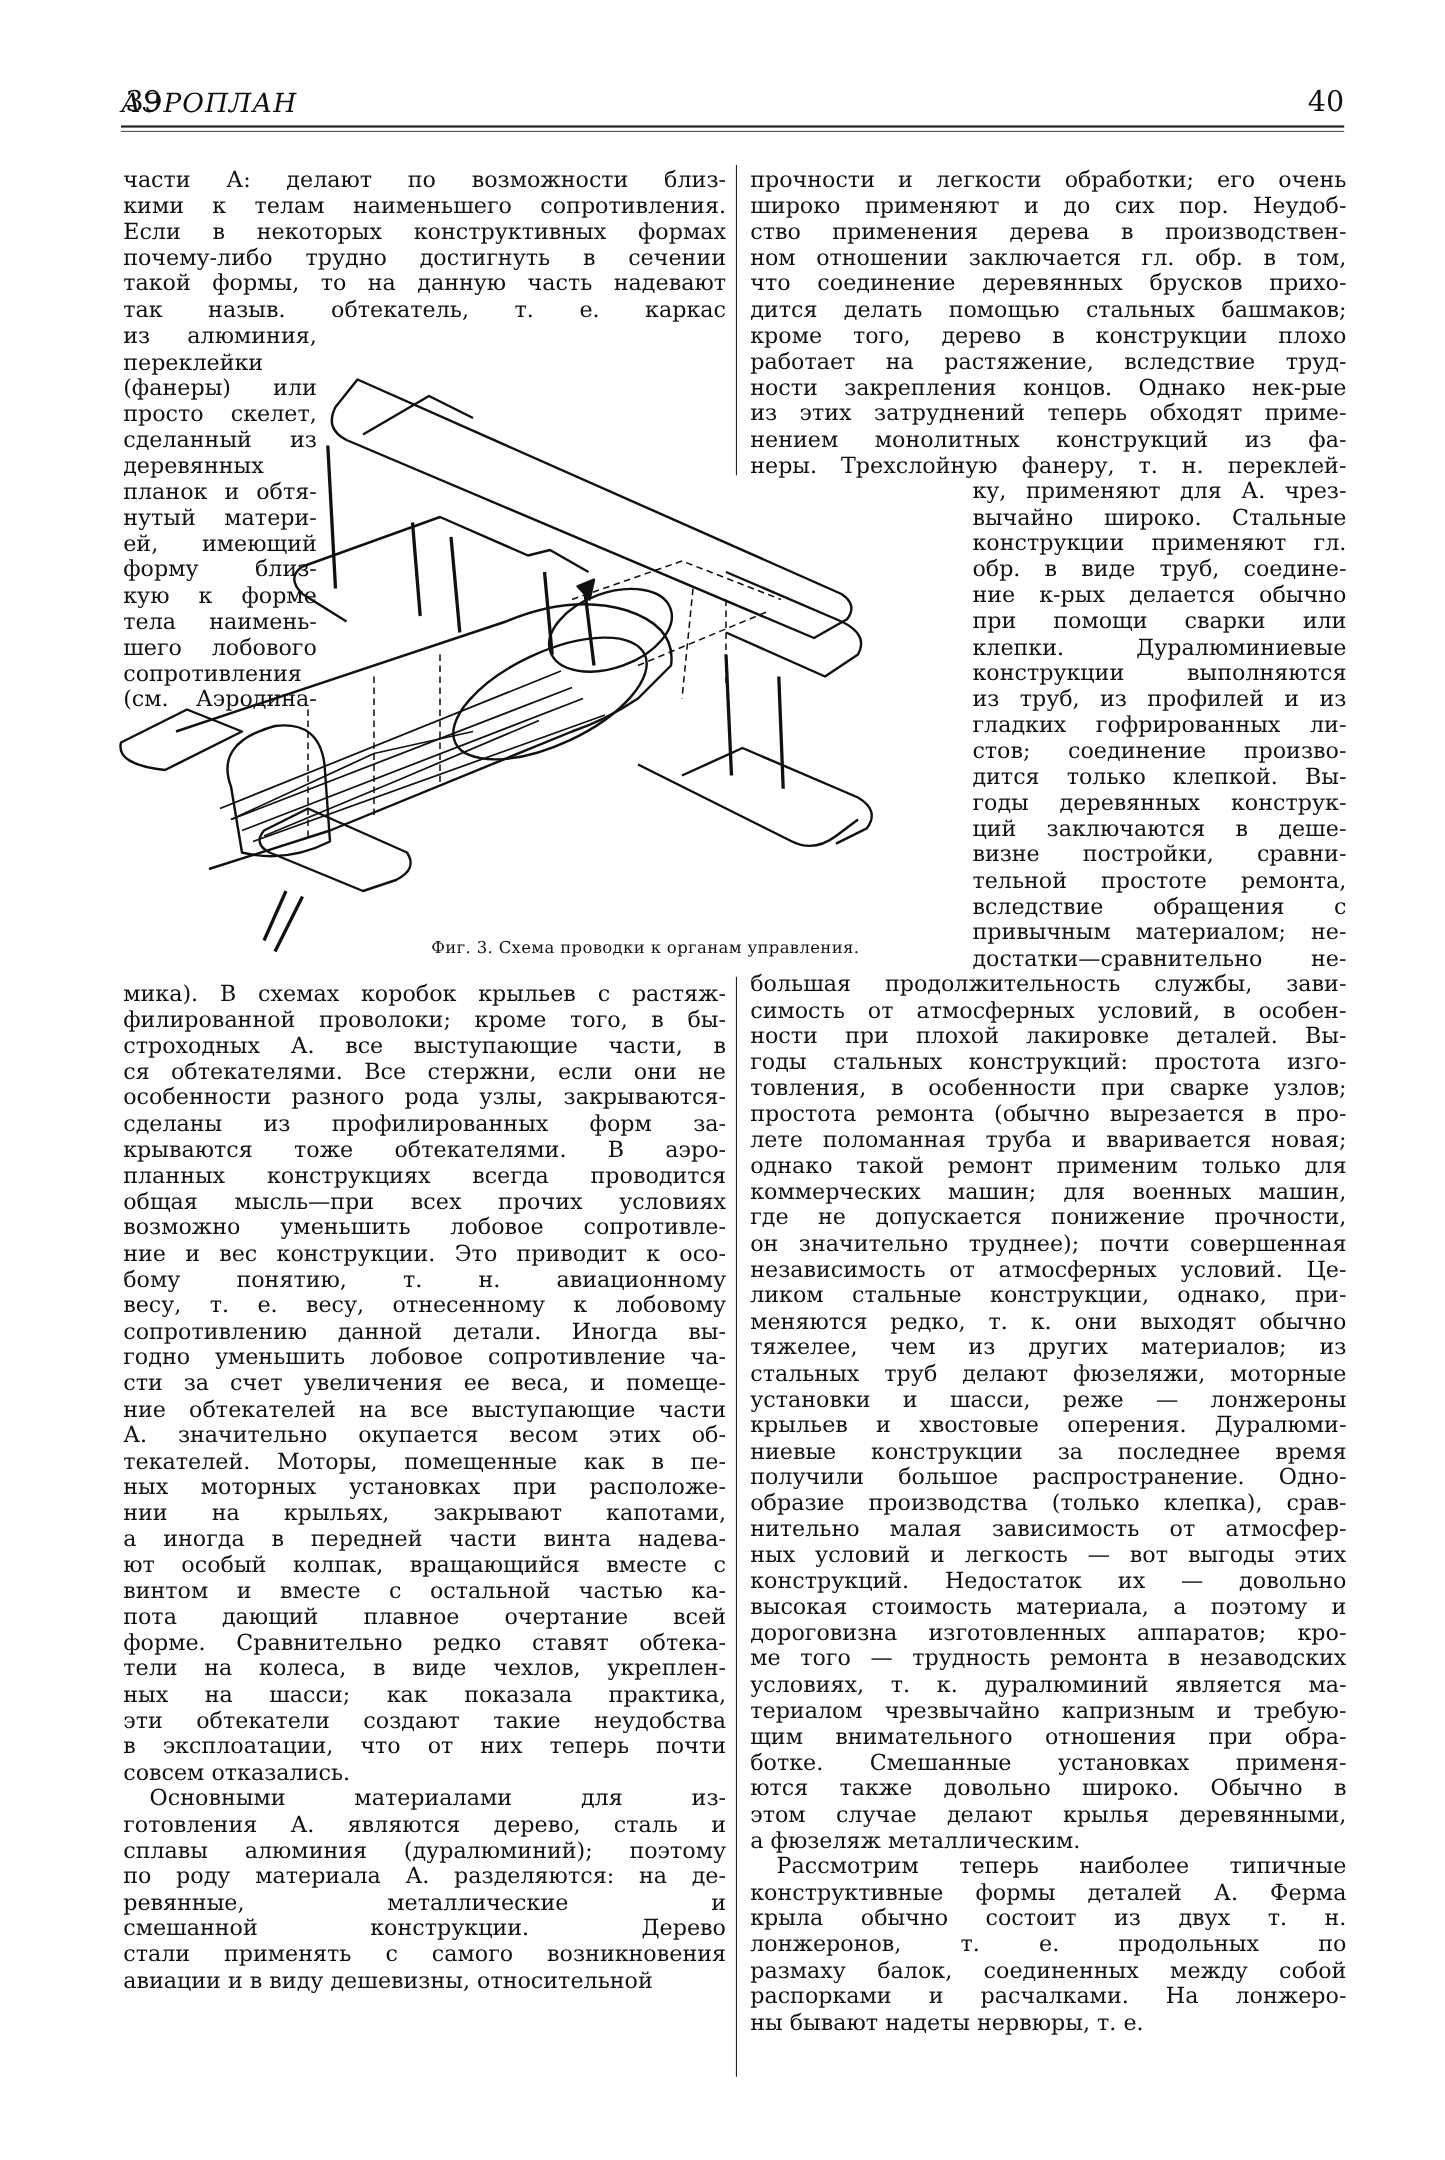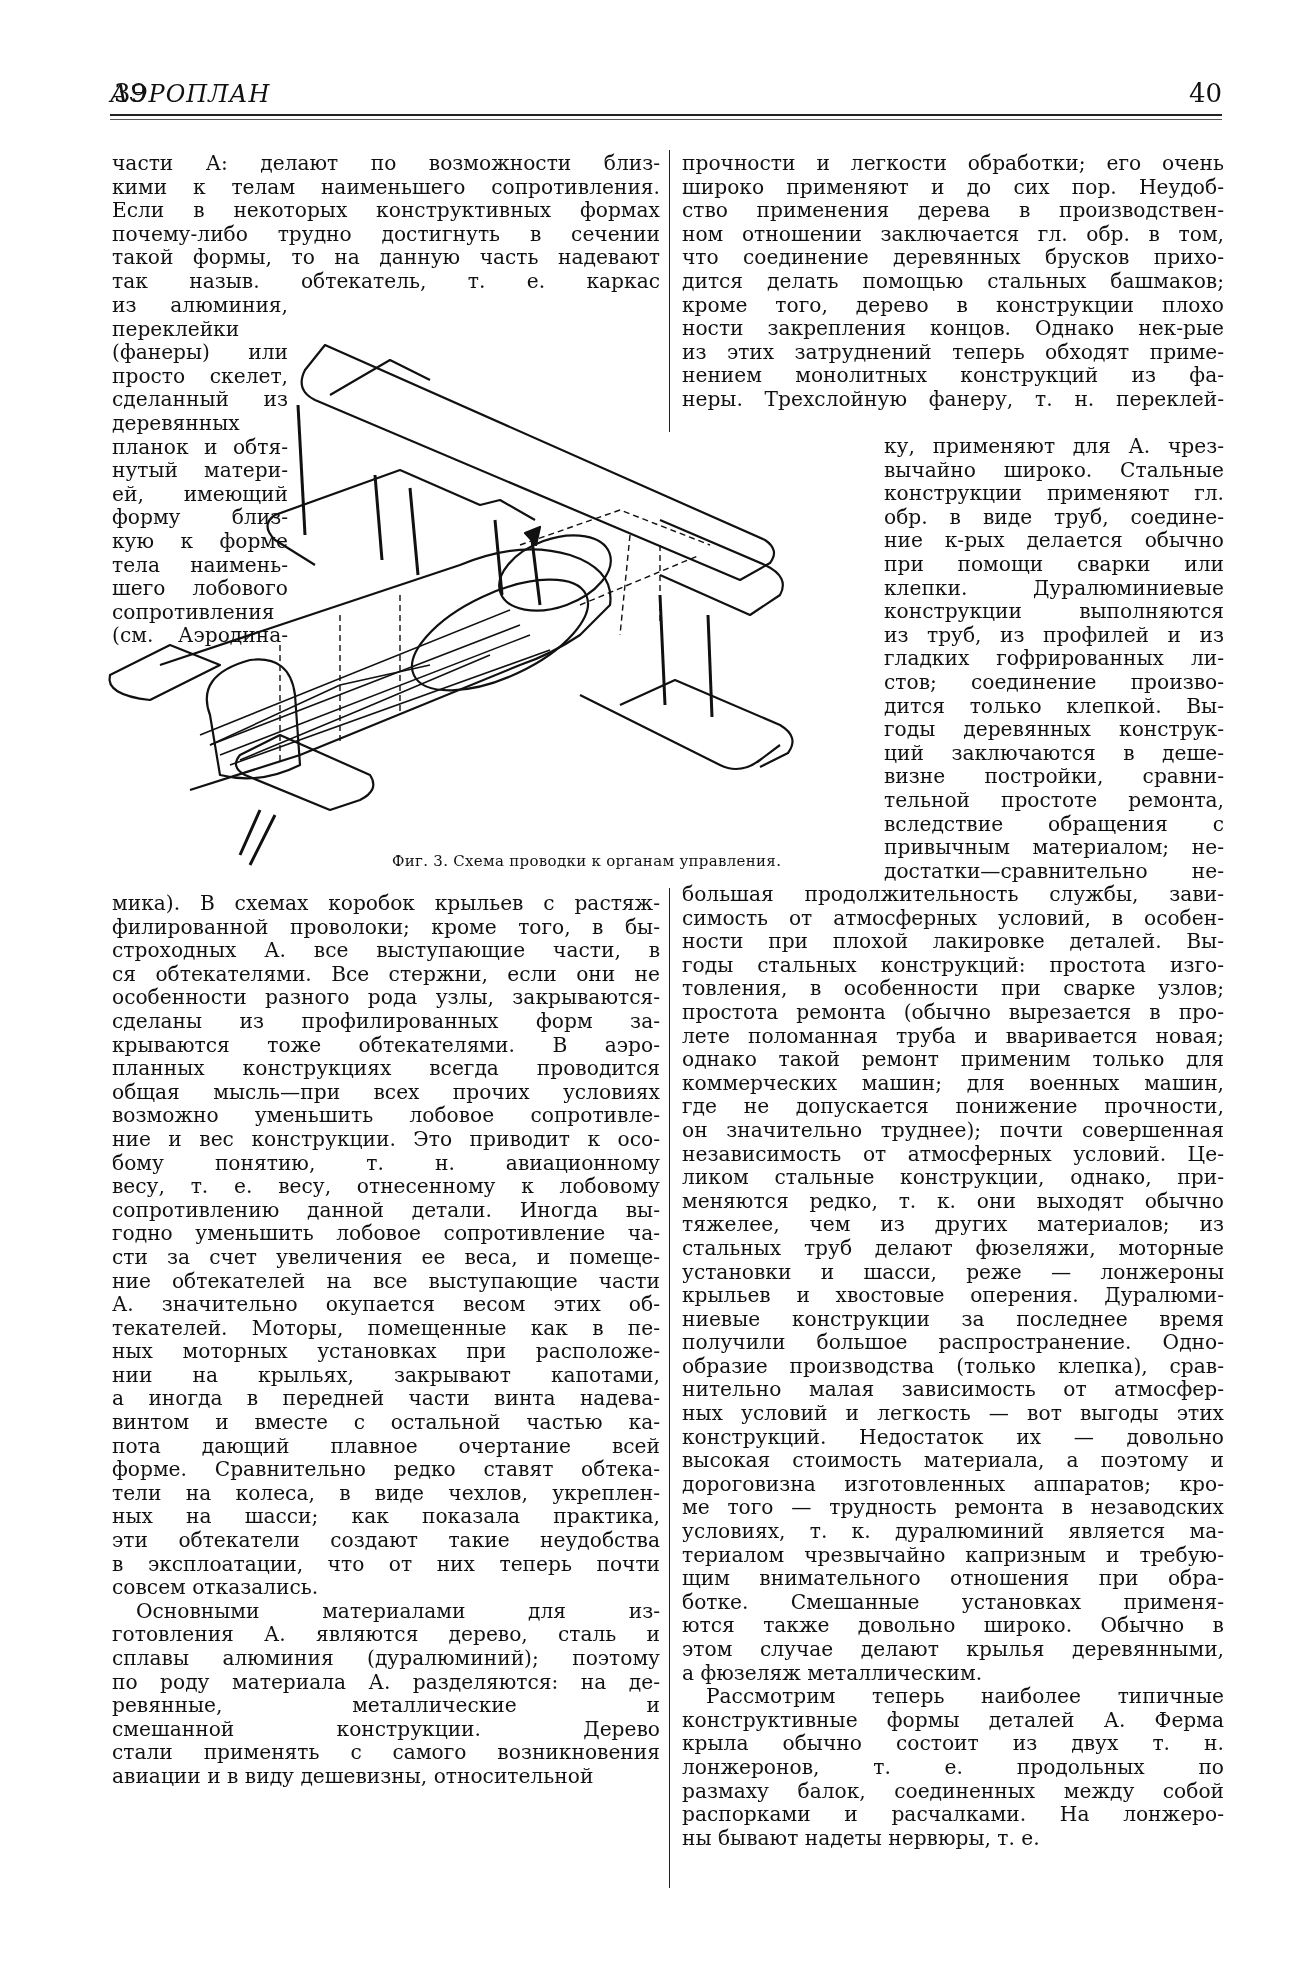--- a/index.html
+++ b/index.html
@@ -80,20 +80,21 @@
     <span class="ln">весу, т. е. весу, отнесенному к лобовому</span>
     <span class="ln">сопротивлению данной детали. Иногда вы-</span>
     <span class="ln">годно уменьшить лобовое сопротивление ча-</span>
     <span class="ln">сти за счет увеличения ее веса, и помеще-</span>
     <span class="ln">ние обтекателей на все выступающие части</span>
     <span class="ln">А. значительно окупается весом этих об-</span>
     <span class="ln">текателей. Моторы, помещенные как в пе-</span>
     <span class="ln">ных моторных установках при расположе-</span>
     <span class="ln">нии на крыльях, закрывают капотами,</span>
     <span class="ln">а иногда в передней части винта надева-</span>
+    <span class="ln">ют особый колпак, вращающийся вместе с</span>
     <span class="ln">винтом и вместе с остальной частью ка-</span>
     <span class="ln">пота дающий плавное очертание всей</span>
     <span class="ln">форме. Сравнительно редко ставят обтека-</span>
     <span class="ln">тели на колеса, в виде чехлов, укреплен-</span>
     <span class="ln">ных на шасси; как показала практика,</span>
     <span class="ln">эти обтекатели создают такие неудобства</span>
     <span class="ln">в эксплоатации, что от них теперь почти</span>
     <span class="ln last">совсем отказались.</span>
     <span class="ln ind">Основными материалами для из-</span>
     <span class="ln">готовления А. являются дерево, сталь и</span>
@@ -106,20 +107,21 @@
   </div>
 
 <div class="col" id="rt" style="left:682px;top:152px;width:542px;">
     <span class="ln">прочности и легкости обработки; его очень</span>
     <span class="ln">широко применяют и до сих пор. Неудоб-</span>
     <span class="ln">ство применения дерева в производствен-</span>
     <span class="ln">ном отношении заключается гл. обр. в том,</span>
     <span class="ln">что соединение деревянных брусков прихо-</span>
     <span class="ln">дится делать помощью стальных башмаков;</span>
     <span class="ln">кроме того, дерево в конструкции плохо</span>
+    <span class="ln">работает на растяжение, вследствие труд-</span>
     <span class="ln">ности закрепления концов. Однако нек-рые</span>
     <span class="ln">из этих затруднений теперь обходят приме-</span>
     <span class="ln">нением монолитных конструкций из фа-</span>
     <span class="ln">неры. Трехслойную фанеру, т. н. переклей-</span>
   </div>
 <div class="col" id="rn" style="left:884px;top:435px;width:340px;">
     <span class="ln">ку, применяют для А. чрез-</span>
     <span class="ln">вычайно широко. Стальные</span>
     <span class="ln">конструкции применяют гл.</span>
     <span class="ln">обр. в виде труб, соедине-</span>

